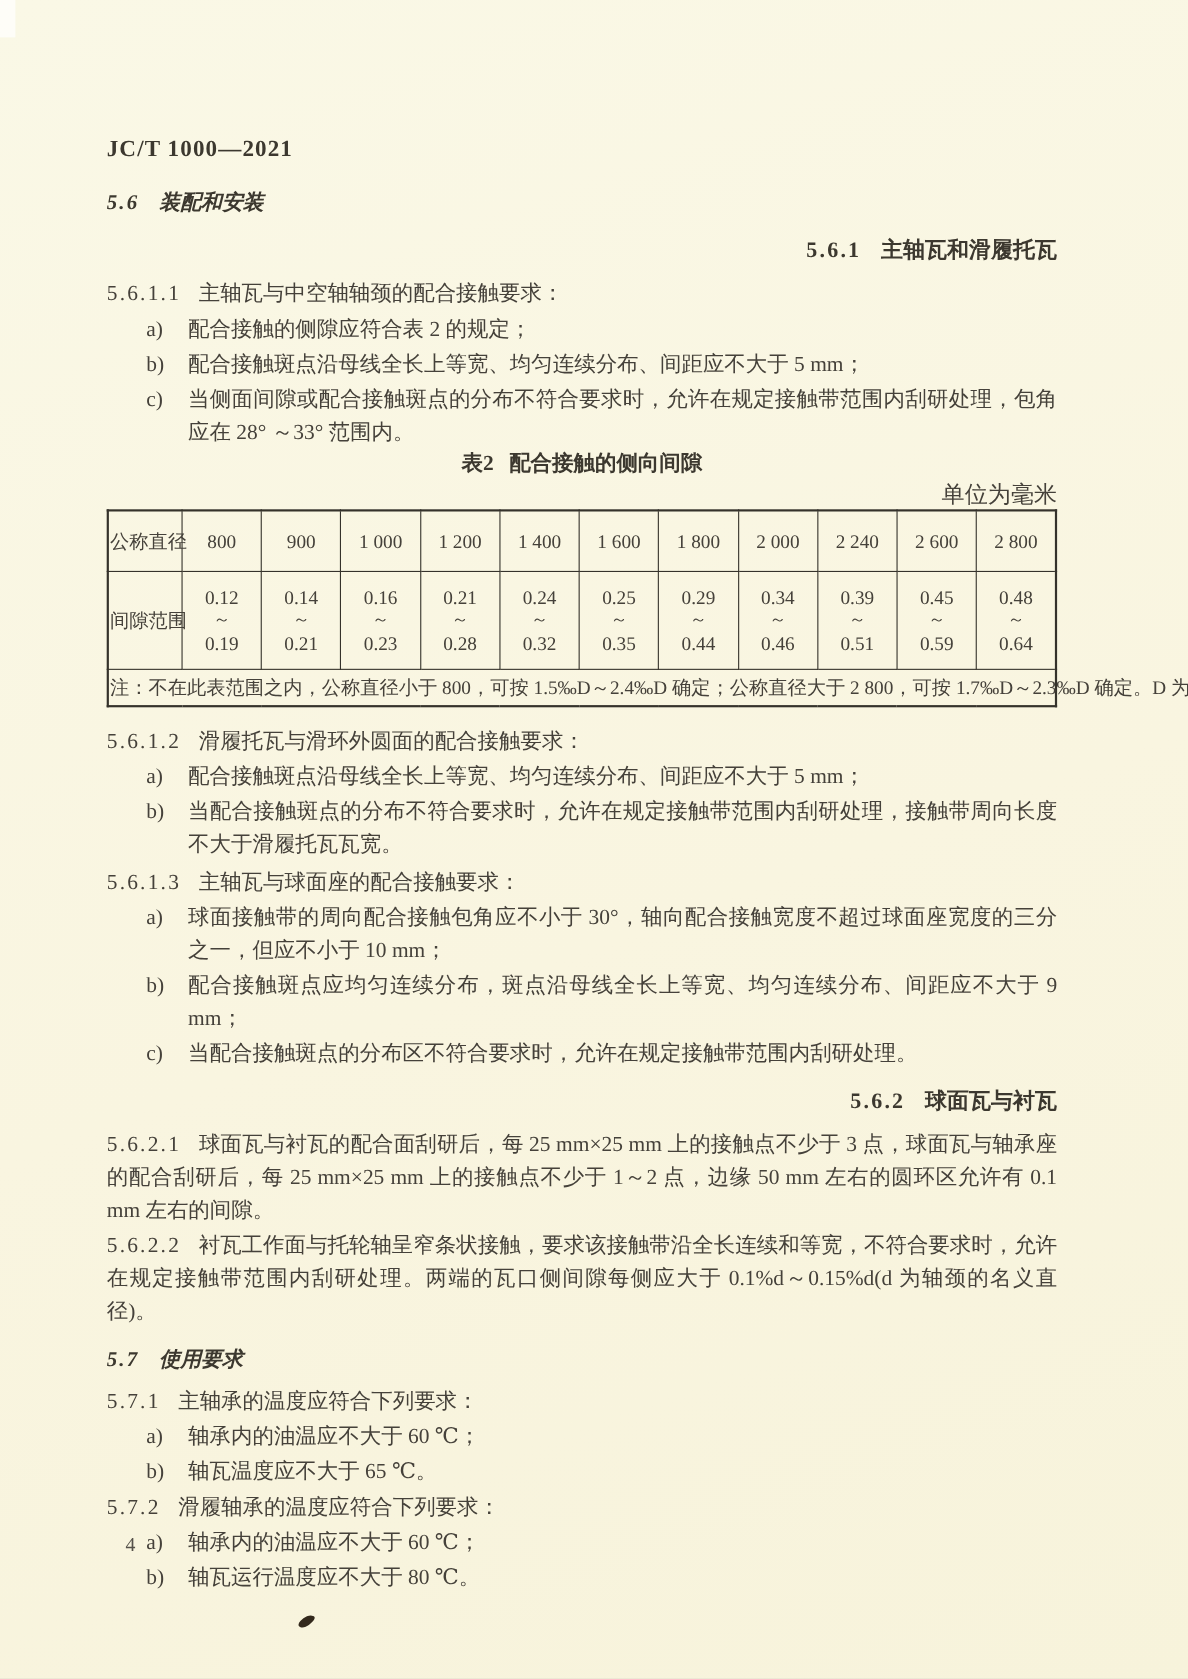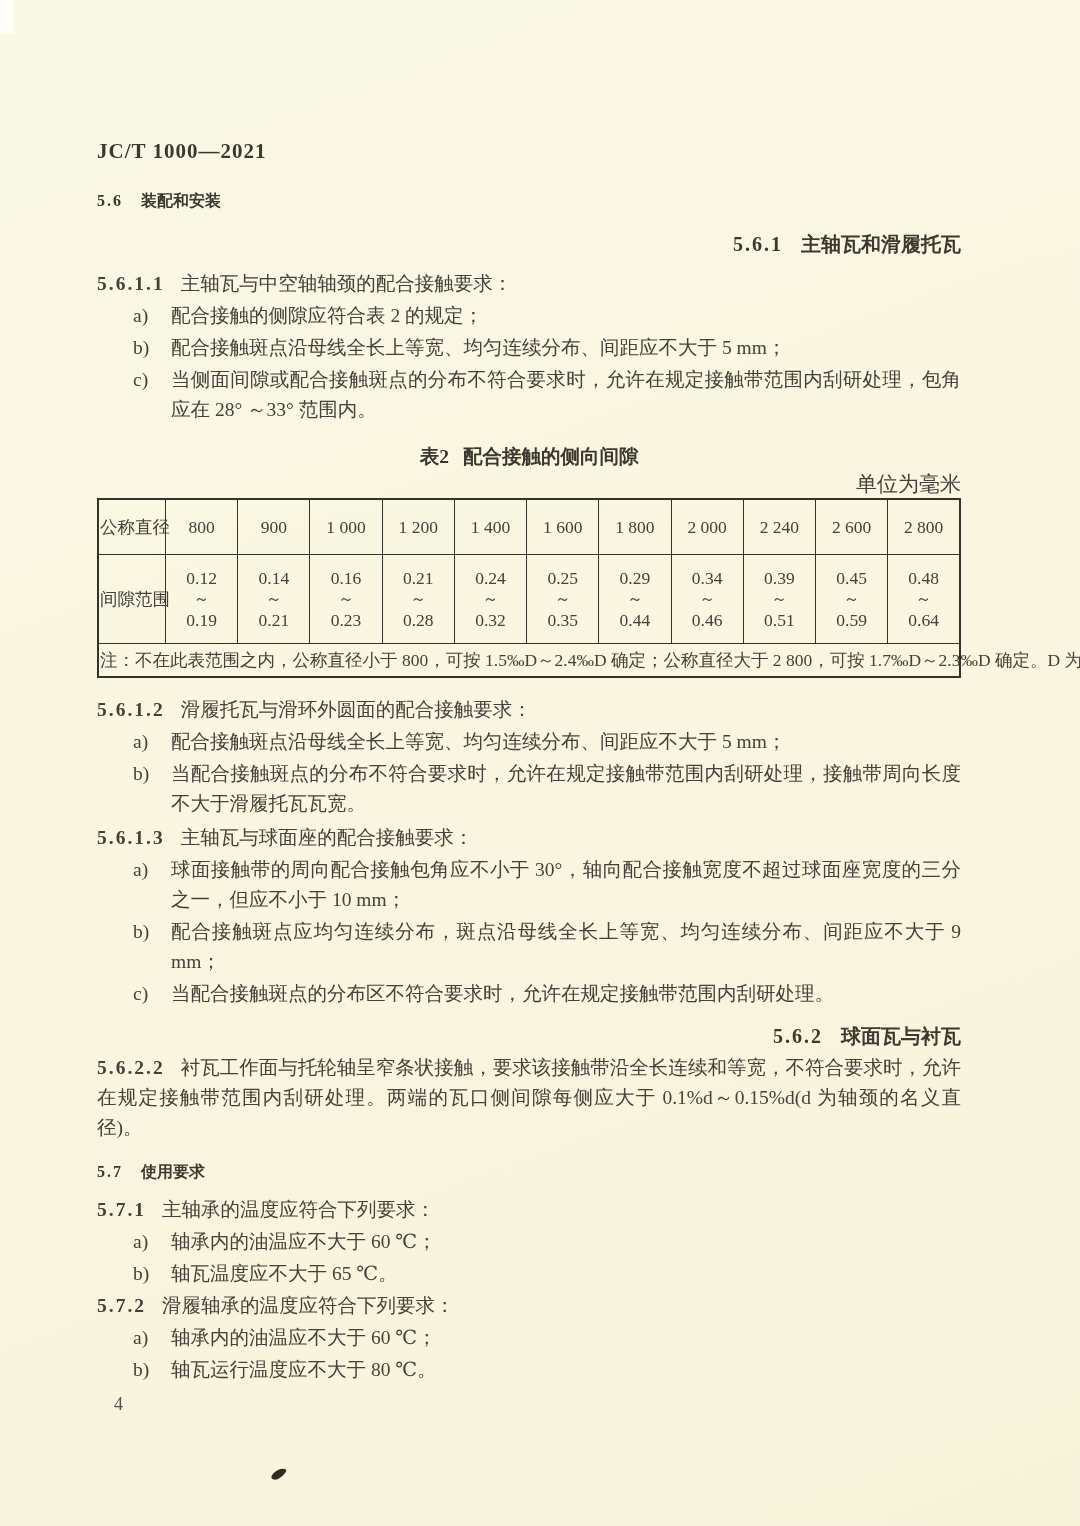--- a/index.html
+++ b/index.html
@@ -8,65 +8,66 @@
     width:1080px;height:1526px;
     margin:0 auto;
     background:linear-gradient(160deg,#faf8e6 0%,#f9f5e0 55%,#f7f3db 100%);
     color:#45413a;
     font-family:"Liberation Serif","DejaVu Serif",serif;
     overflow:hidden;
     box-sizing:border-box;
   }
   .content{
     position:absolute;
-    left:97px; top:16px;
+    left:97px; top:0;
     width:864px;
   }
   .doc-code{
     margin-top:120px;
     font-size:21px;
     font-weight:bold;
     letter-spacing:1px;
     color:#3c382f;
     line-height:30px;
   }
   .h2{
     margin-top:20px;
-    font-size:16px;
+    font-size:19px;
     font-weight:bold;
     color:#3c382f;
     line-height:30px;
+    font-style:italic;
   }
   .h3{
     margin-top:13px;
     font-size:20px;
     font-weight:bold;
     color:#3c382f;
     line-height:30px;
     text-align:right;
   }
   .h2 .sec-num,.h3 .sec-num{margin-right:18px;letter-spacing:2px;}
   .clause{
     margin-top:10px;
     font-size:19.5px;
     line-height:30px;
     text-align:justify;
   }
-  .clause .clause-num{margin-right:16px;letter-spacing:2px;font-weight:bold;}
+  .clause .clause-num{margin-right:16px;letter-spacing:2px;}
   .li{
     display:flex;
     margin-top:2px;
     font-size:19.5px;
     line-height:30px;
   }
   .li-label{flex:0 0 38px;margin-left:36px;}
   .li-text{flex:1;text-align:justify;}
   
   .tbl-title{
-    margin-top:19px;
+    margin-top:0;
     text-align:center;
     font-size:19.5px;
     font-weight:bold;
     color:#3c382f;
     line-height:26px;
   }
   .tbl-title .tbl-no{margin-right:14px;}
   .tbl-unit{
     margin-top:3px;
     text-align:right;
@@ -288,20 +289,23 @@
     </div>
     <div class="li">
       <span class="li-label">c)</span>
       <span class="li-text">当配合接触斑点的分布区不符合要求时，允许在规定接触带范围内刮研处理。</span>
     </div>
 
     <div class="h3" style="margin-top:12px;margin-left:28px;">
       <span class="sec-num">5.6.2</span><span>球面瓦与衬瓦</span>
     </div>
 
+    <div class="clause">
+      <span class="clause-num">5.6.2.1</span><span>球面瓦与衬瓦的配合面刮研后，每 25 mm×25 mm 上的接触点不少于 3 点，球面瓦与轴承座的配合刮研后，每 25 mm×25 mm 上的接触点不少于 1～2 点，边缘 50 mm 左右的圆环区允许有 0.1 mm 左右的间隙。</span>
+    </div>
 
     <div class="clause" style="margin-top:2px;">
       <span class="clause-num">5.6.2.2</span><span>衬瓦工作面与托轮轴呈窄条状接触，要求该接触带沿全长连续和等宽，不符合要求时，允许在规定接触带范围内刮研处理。两端的瓦口侧间隙每侧应大于 0.1%d～0.15%d(d 为轴颈的名义直径)。</span>
     </div>
 
     <div class="h2" style="margin-top:14px;">
       <span class="sec-num">5.7</span><span>使用要求</span>
     </div>
 
     <div class="clause" style="margin-top:8px;">

